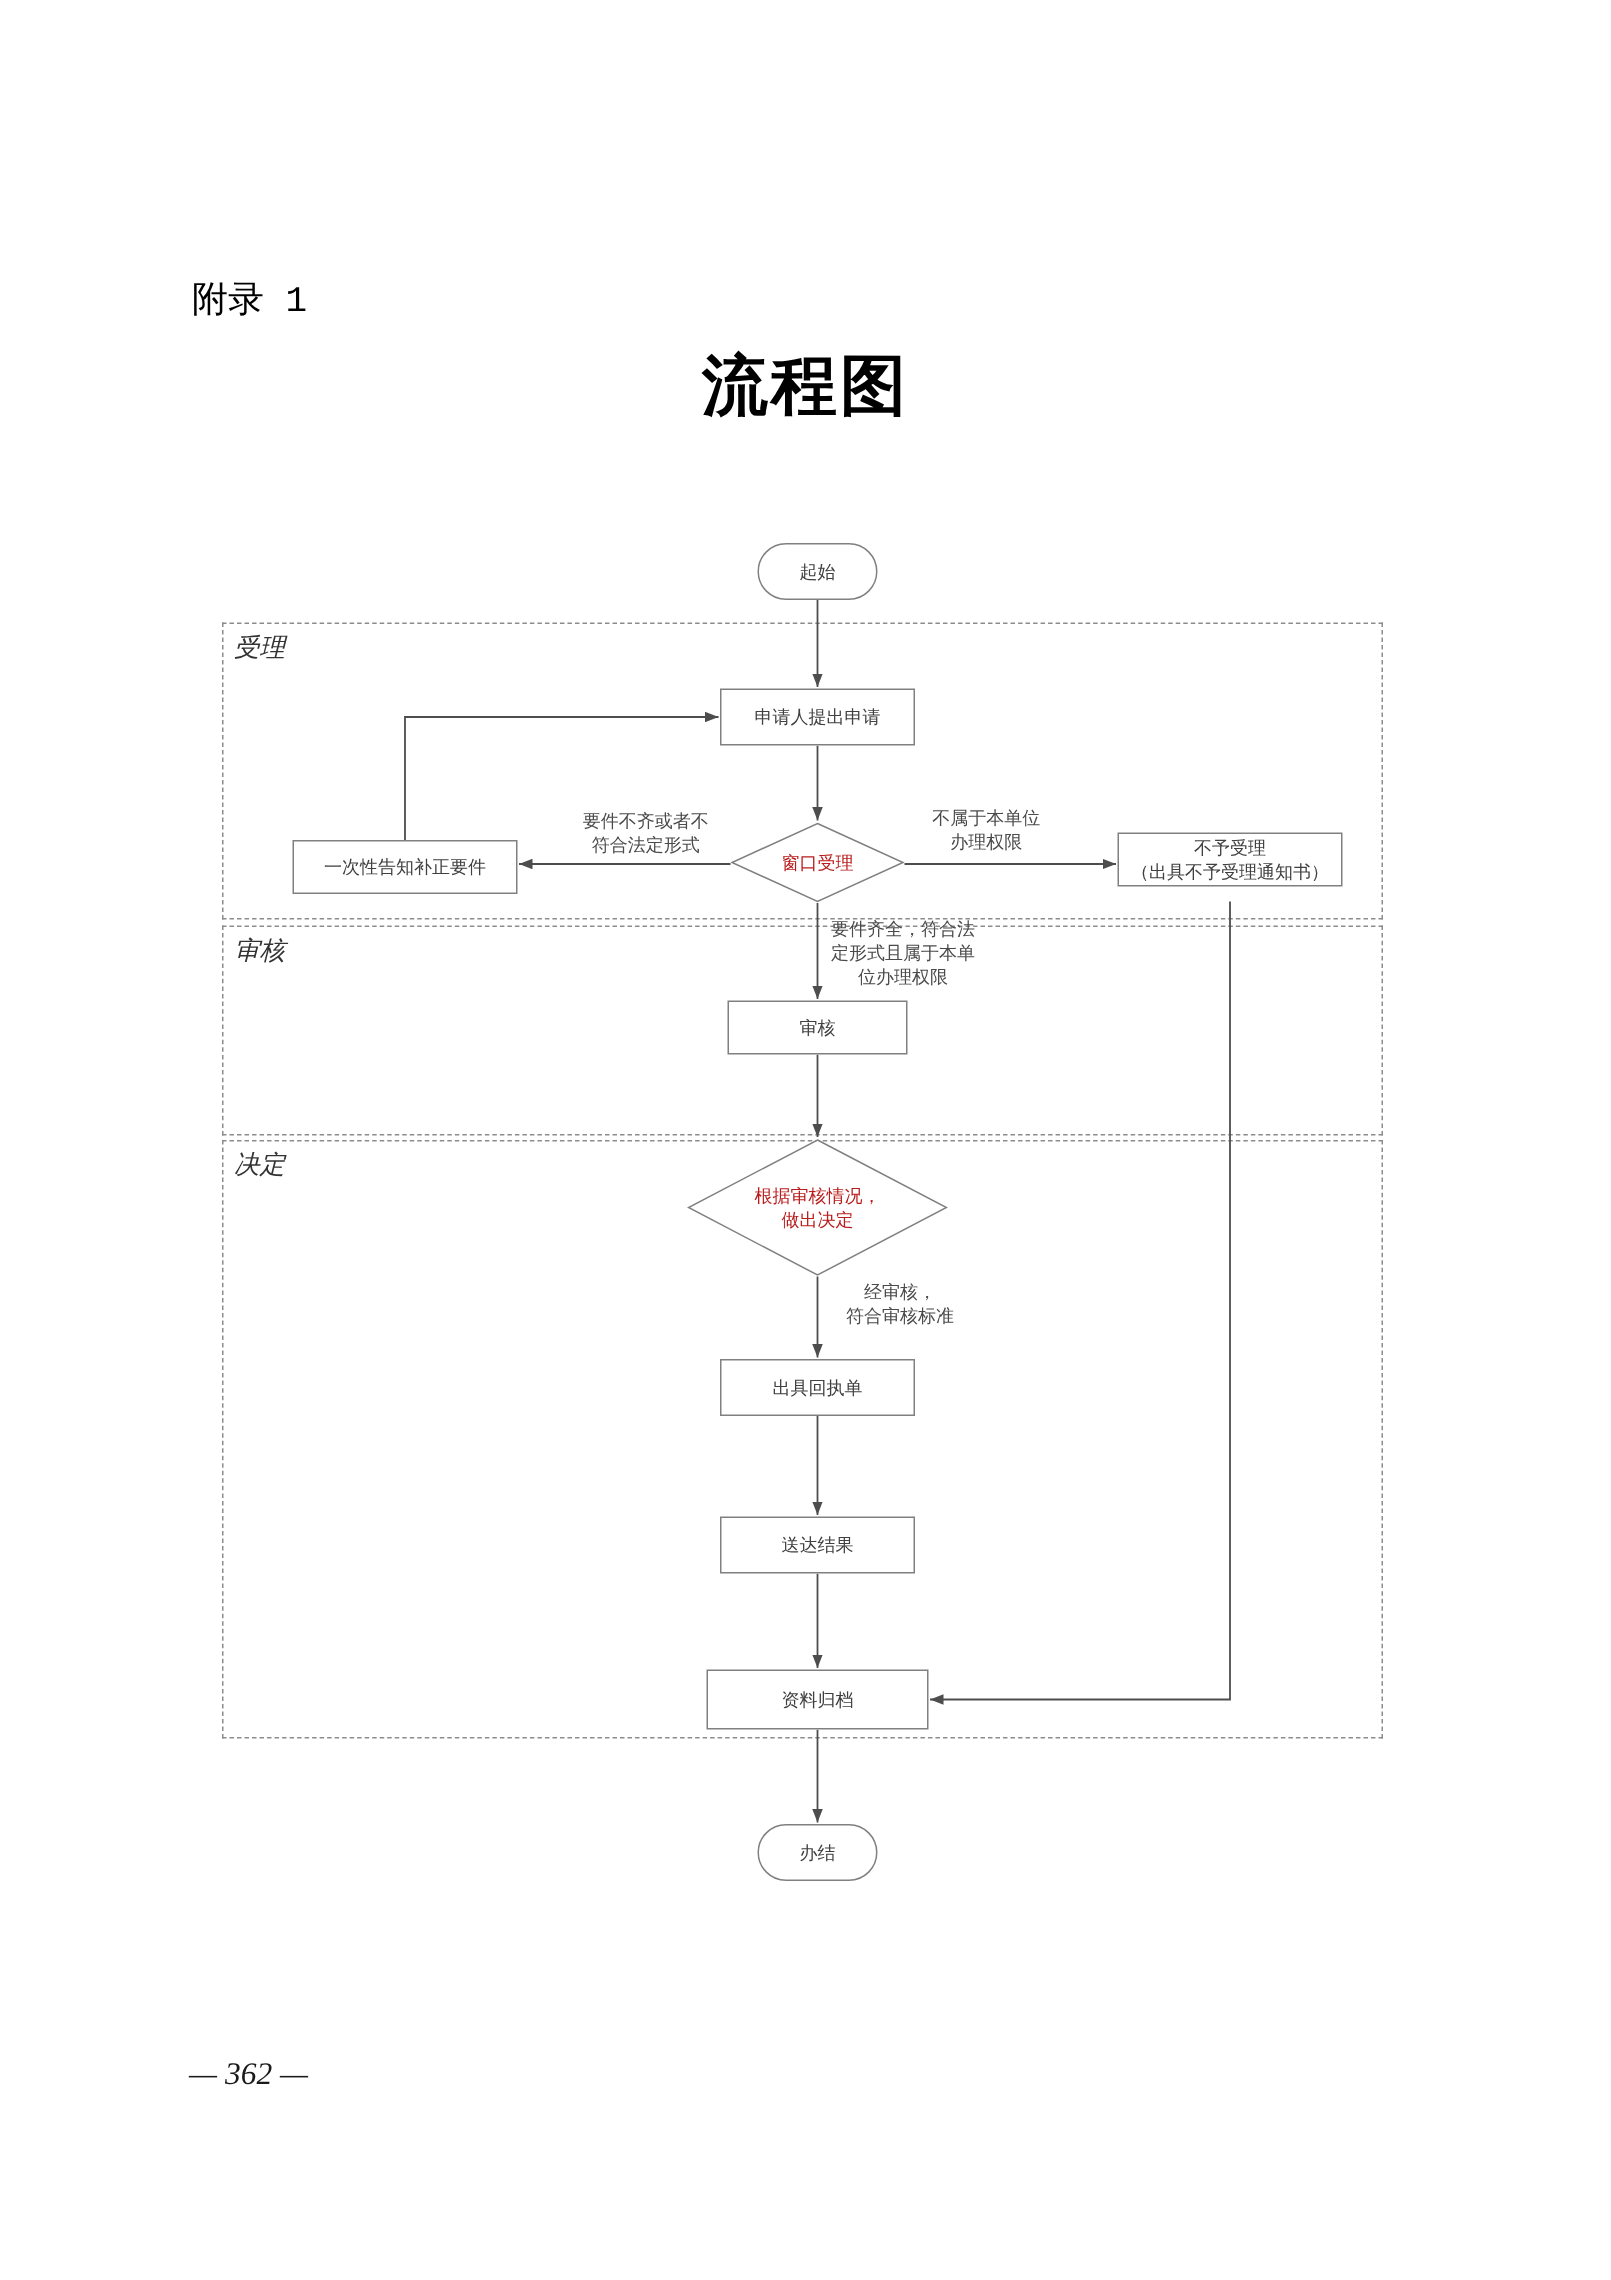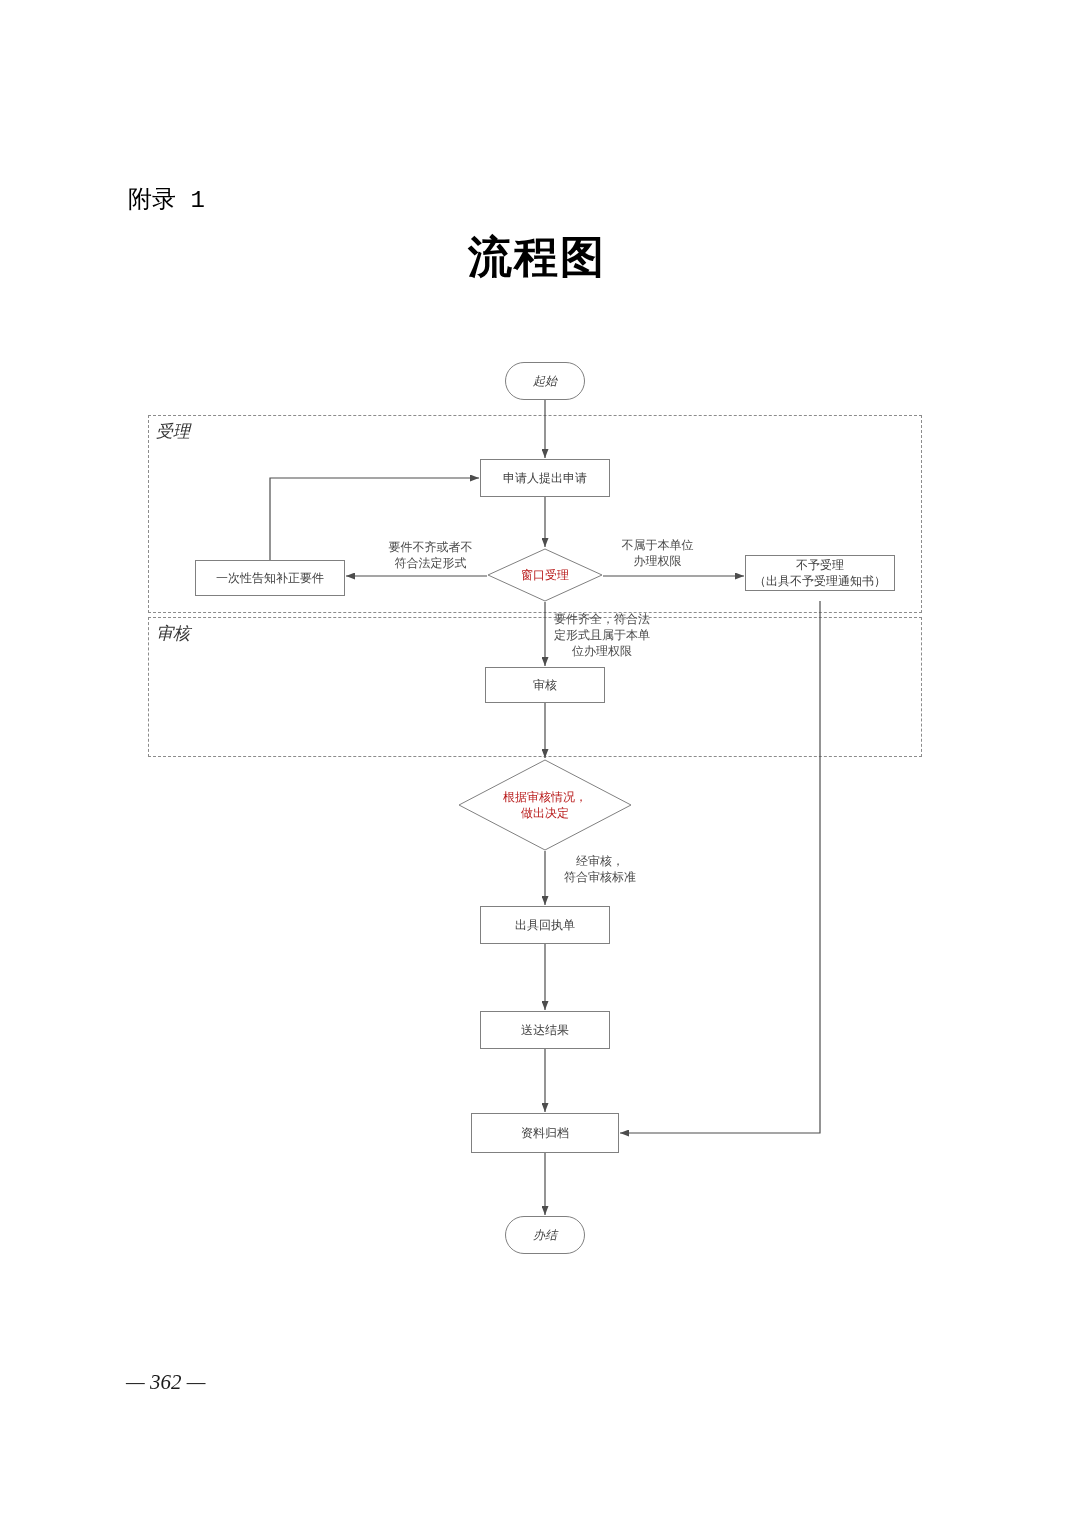--- a/index.html
+++ b/index.html
@@ -42,21 +42,21 @@
   }
   .node{
     position:absolute;z-index:2;
     display:flex;align-items:center;justify-content:center;
     background:#ffffff;
     border:1px solid #808080;
     box-sizing:border-box;
     color:#404040;font-size:12px;line-height:1.35;
     text-align:center;white-space:pre-line;
   }
-  .stadium{border-radius:19px;font-style:italic;}
+  .stadium{border-radius:19px;}
   .diamond-node{
     position:absolute;z-index:2;
     display:flex;align-items:center;justify-content:center;
   }
   .diamond-shape{position:absolute;left:0;top:0;width:100%;height:100%;}
   .diamond-shape polygon{fill:#ffffff;stroke:#808080;stroke-width:1;}
   .diamond-label{
     position:relative;z-index:1;
     color:#b91c1c;font-size:12px;line-height:1.35;
     text-align:center;white-space:pre-line;
@@ -74,20 +74,23 @@
 
   <div class="appendix">附录 1</div>
   <div class="doc-title">流程图</div>
   <div class="page-number">— 362 —</div>
 
   <div class="lane" style="left:148px;top:415px;width:772px;height:196px">
     <span class="lane-label">受理</span>
   </div>
   <div class="lane" style="left:148px;top:617px;width:772px;height:138px">
     <span class="lane-label">审核</span>
+  </div>
+  <div class="lane" style="left:148px;top:760px;width:772px;height:397px">
+    <span class="lane-label">决定</span>
   </div>
 
   <svg class="connectors" width="1074" height="1520" viewBox="0 0 1074 1520">
     <defs>
       <marker id="arrow" markerWidth="9" markerHeight="7" refX="9" refY="3.5" orient="auto" markerUnits="userSpaceOnUse">
         <path d="M0,0 L9,3.5 L0,7 z" fill="#4d4d4d"></path>
       </marker>
     </defs>
     <g stroke="#4d4d4d" stroke-width="1.2" fill="none">
       <path d="M545 400 V 458" marker-end="url(#arrow)"></path>

